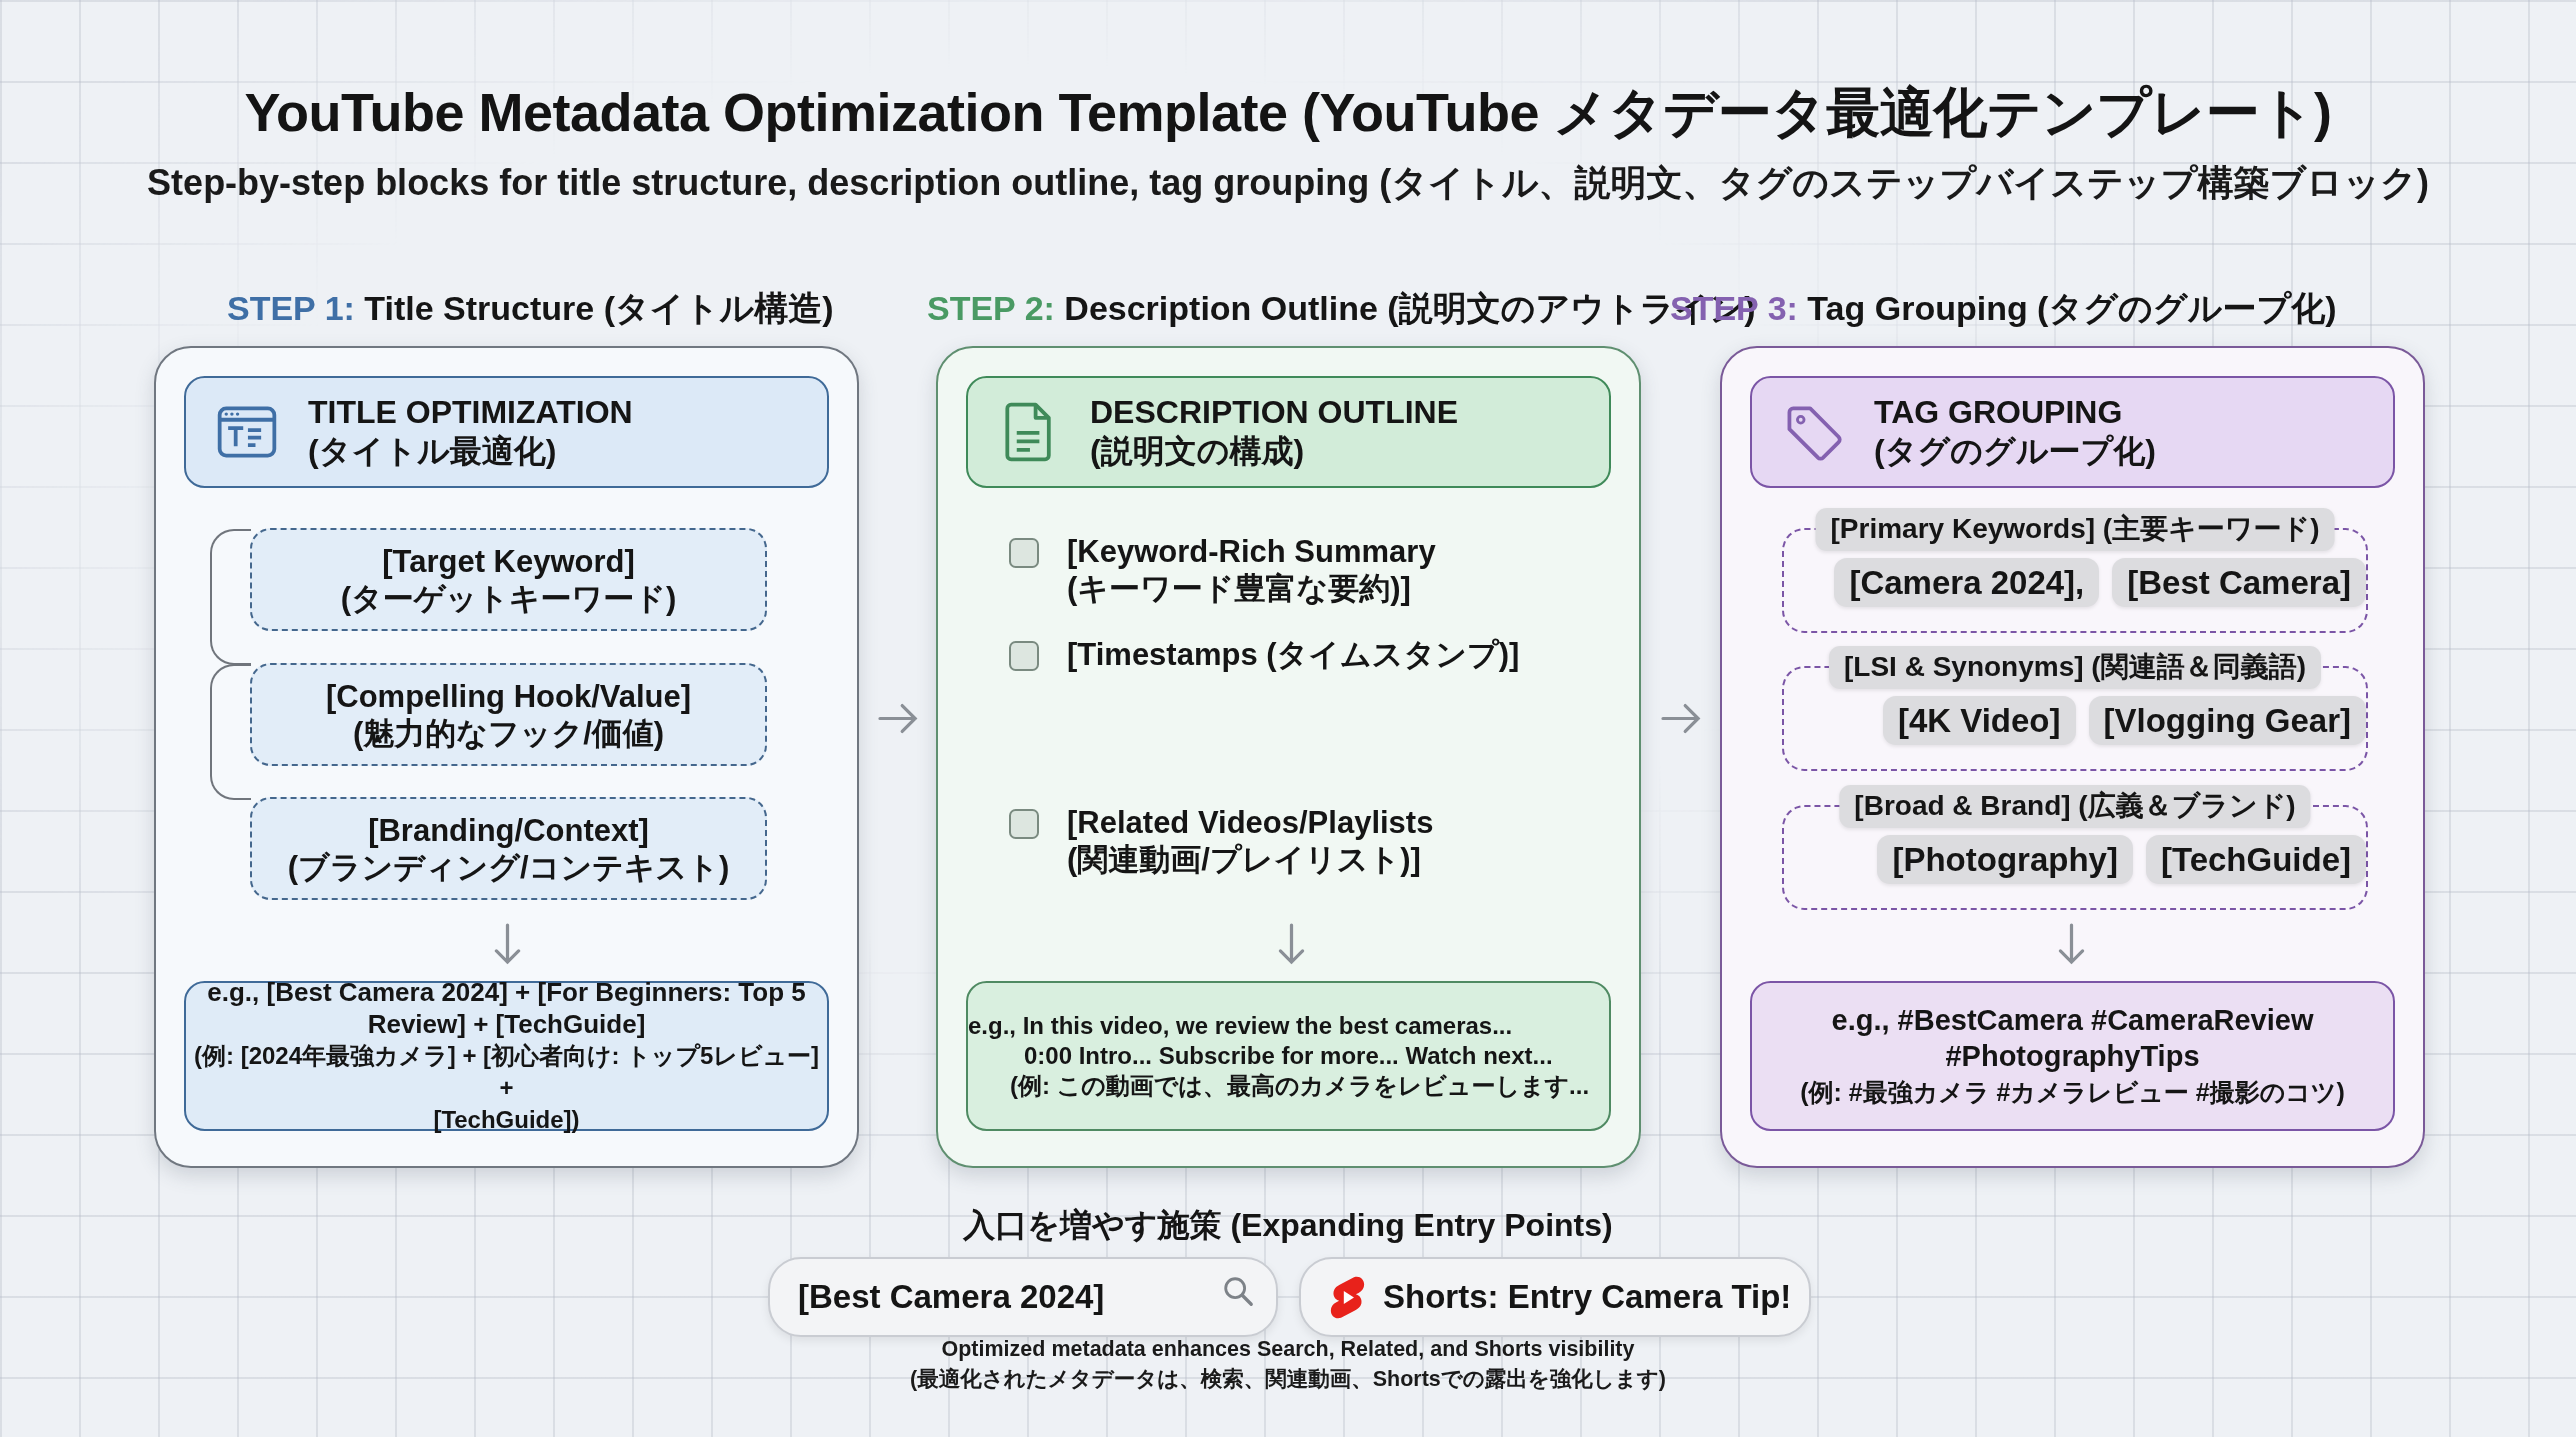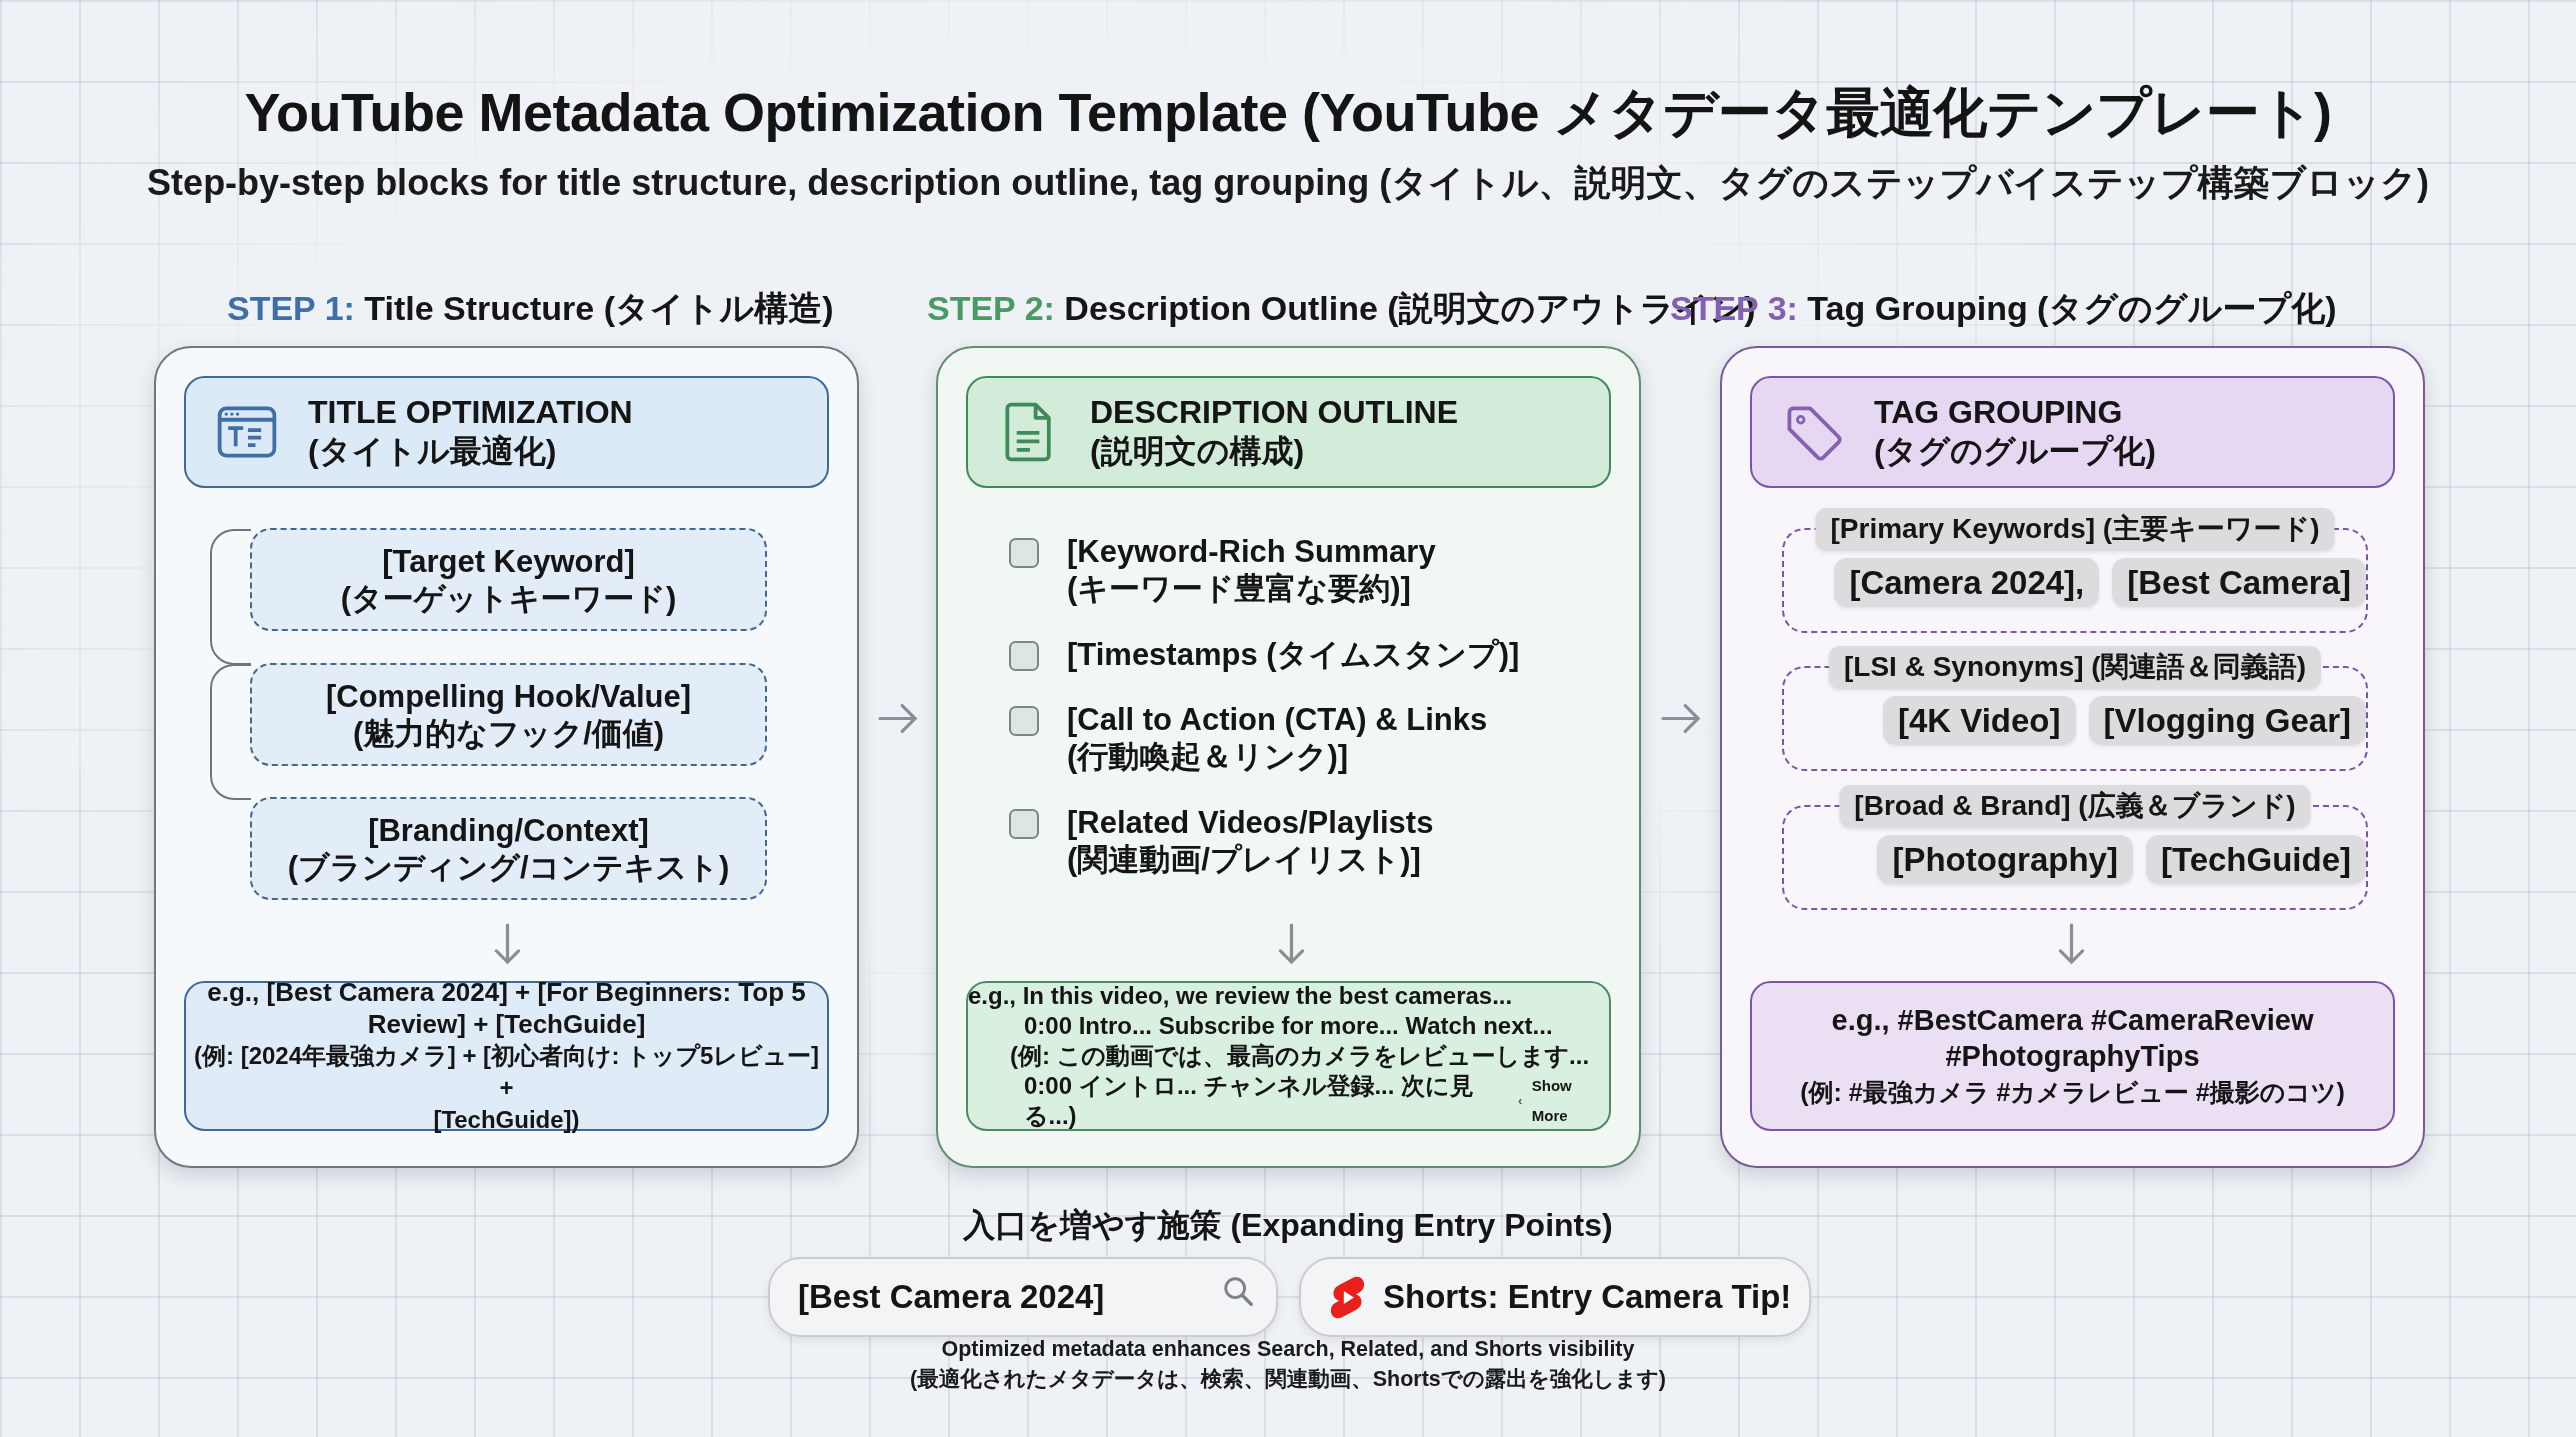--- a/index.html
+++ b/index.html
@@ -220,48 +220,36 @@
         <div>[Keyword-Rich Summary</div>
         <div>(キーワード豊富な要約)]</div>
       </div>
   </div>
   <div class="check-item" style="top:288px;">
     <span class="box"></span>
     <div>
         <div>[Timestamps (タイムスタンプ)]</div>
       </div>
   </div>
-  <div class="check-item" style="top:353px;">
-    <span class="box"></span>
-    <div>
-        <div>[Call to Action (CTA) &amp; Links</div>
-        <div>(行動喚起＆リンク)]</div>
-      </div>
-  </div>
   <div class="check-item" style="top:456px;">
     <span class="box"></span>
     <div>
         <div>[Related Videos/Playlists</div>
         <div>(関連動画/プレイリスト)]</div>
       </div>
   </div>
 
   <svg class="down-arrow" style="left:335px; top:573px;" viewBox="0 0 40 50">
     <path d="M20 4 V44 M8 32 L20 44 L32 32" stroke="#8a8f96" stroke-width="3.5" fill="none" stroke-linecap="round"></path>
   </svg>
 
   <div class="example-box">
     <div>e.g., In this video, we review the best cameras...</div>
     <div style="padding-left:56px;">0:00 Intro... Subscribe for more... Watch next...</div>
     <div style="padding-left:42px;">(例: この動画では、最高のカメラをレビューします...</div>
-    <div style="padding-left:56px; display:flex; align-items:center; gap:9.4px;">
-      <span>0:00 イントロ... チャンネル登録... 次に見る...)</span>
-      <span style="font-size:13px; color:#555;">‹</span>
-      <span style="font-size:15px;">Show More</span>
-    </div>
   </div>
 </div>
 
 <svg class="side-arrow" style="left:1659px;" viewBox="0 0 48 40">
   <path d="M4 20 H42 M28 6 L42 20 L28 34" stroke="#8a8f96" stroke-width="3.5" fill="none" stroke-linecap="round"></path>
 </svg>
 
 <div class="card purple">
   <div class="card-header">
     <svg class="ico" viewBox="0 0 70 70">

